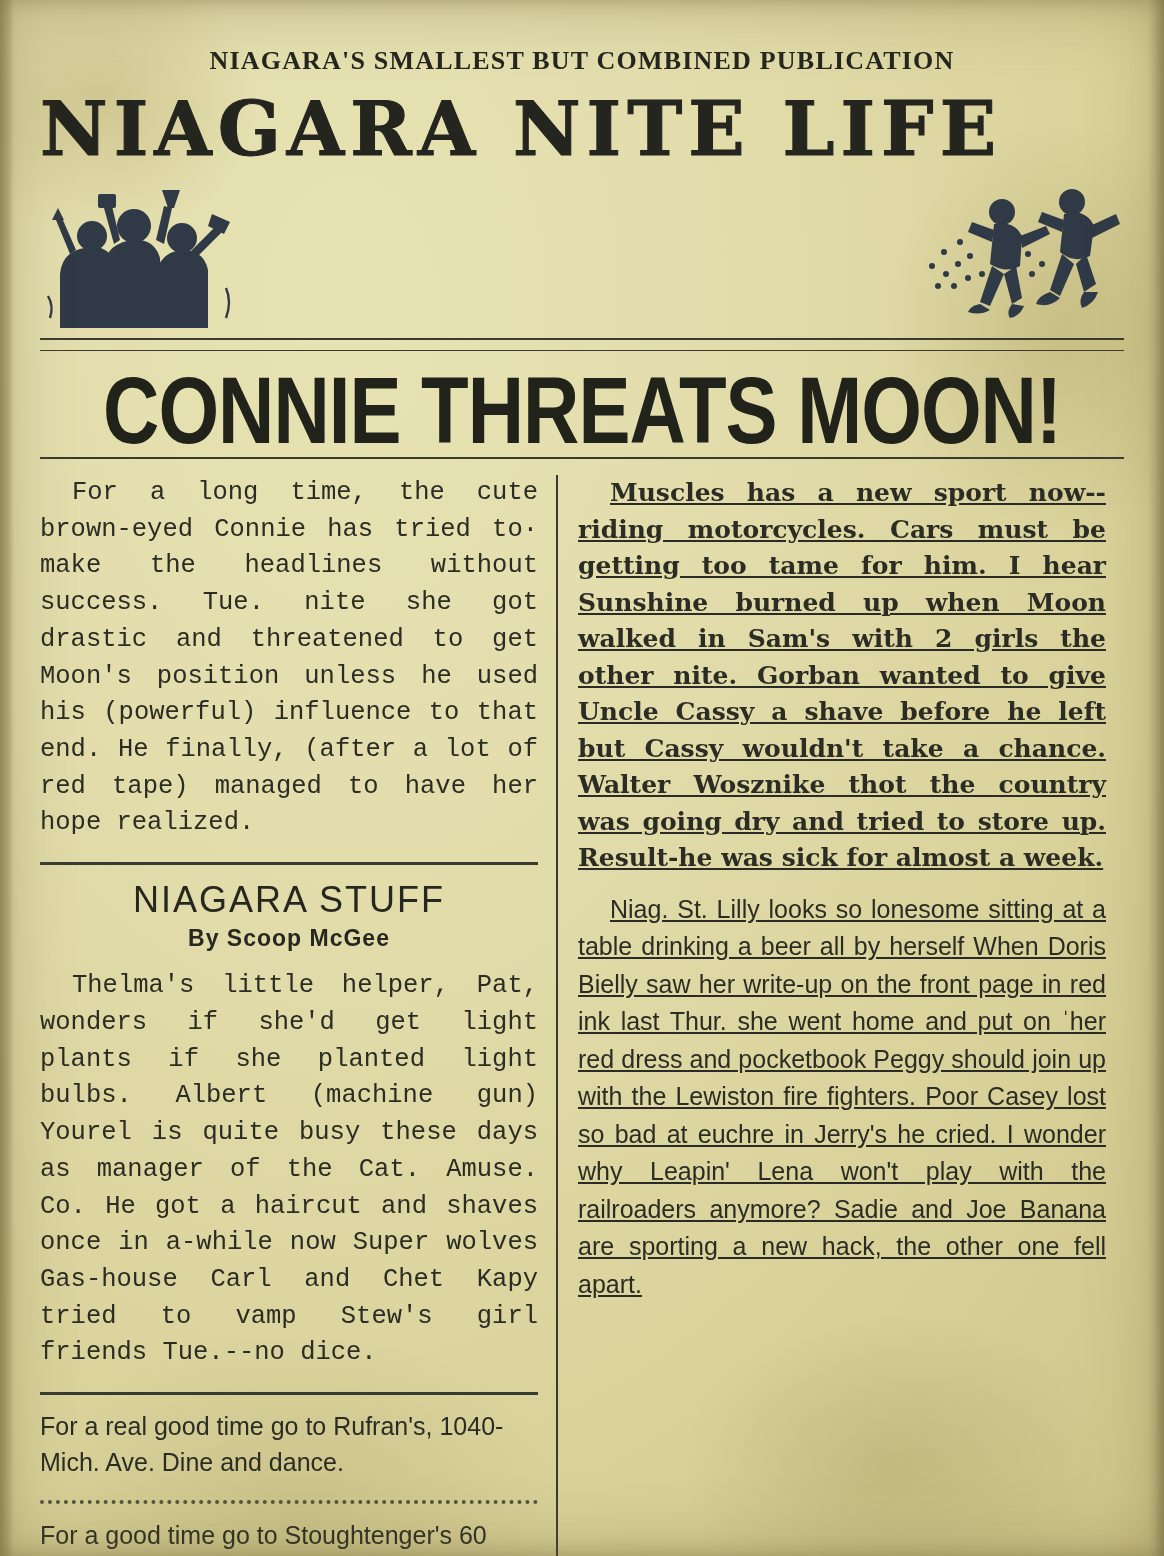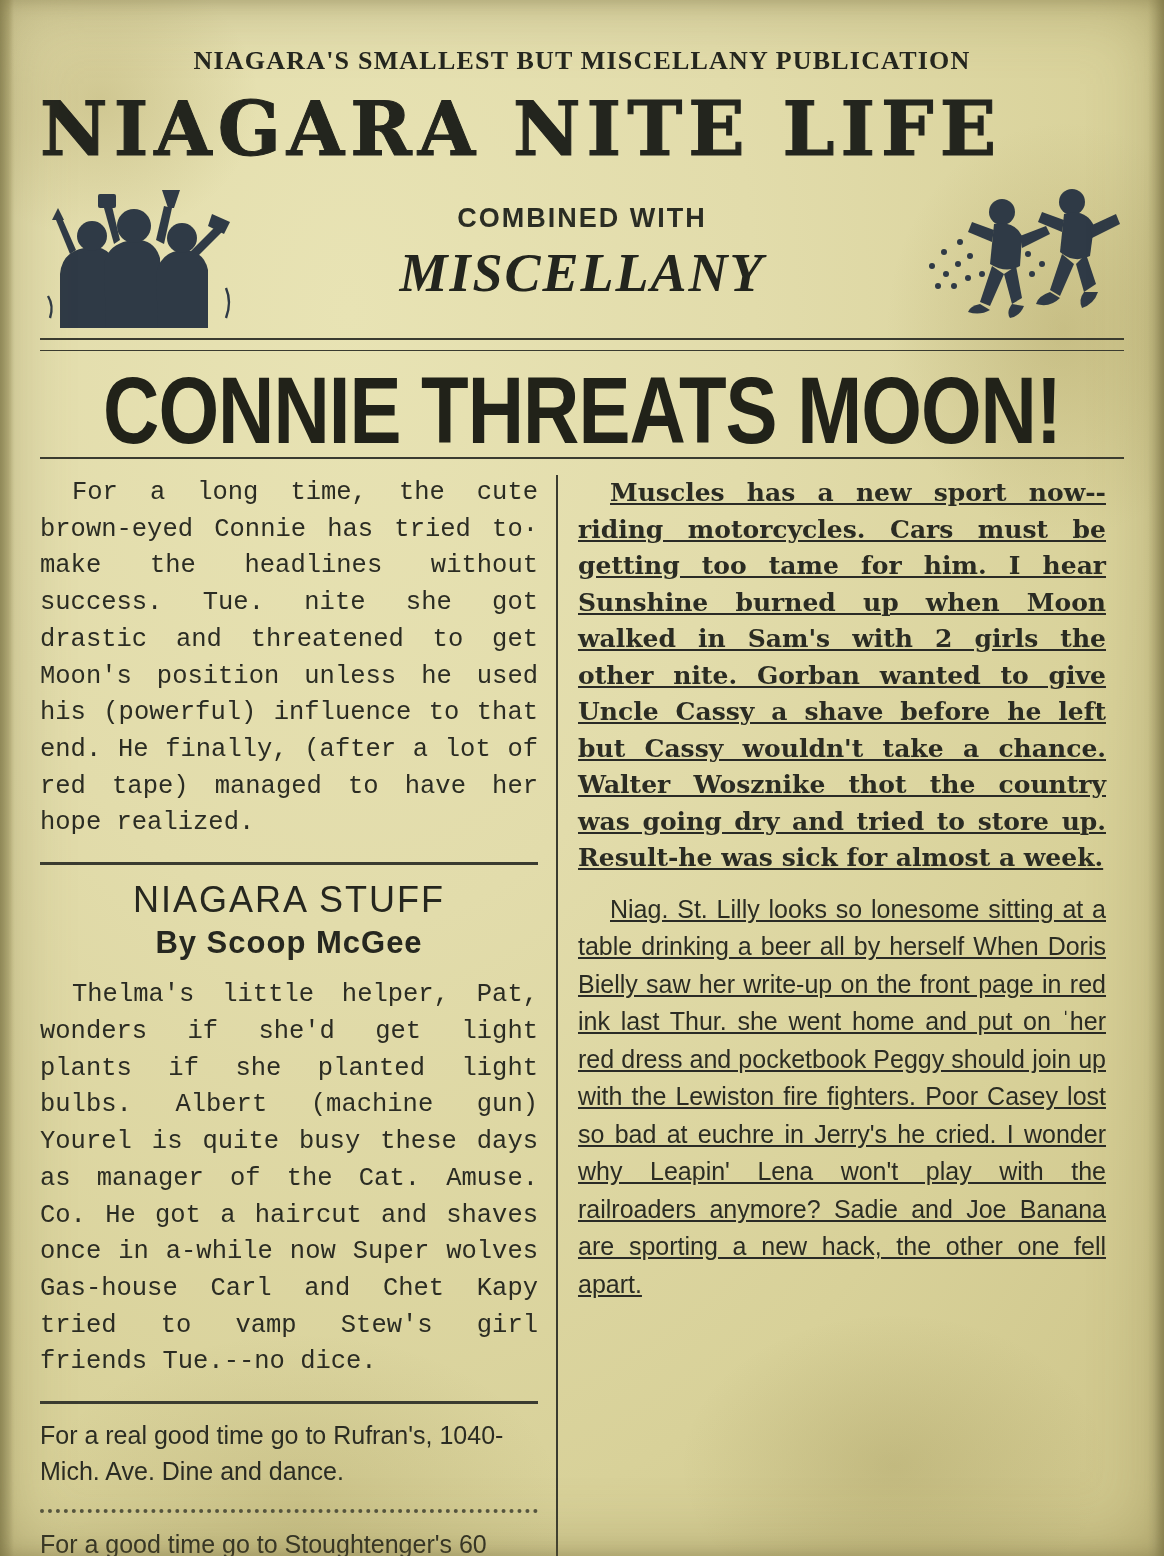--- a/index.html
+++ b/index.html
@@ -205,21 +205,21 @@
     font-family: "Liberation Sans", sans-serif;
     font-size: 36px;
     letter-spacing: 2px;
     color: #26271f;
     margin: 4px 0 4px 0;
   }
   .sec-byline {
     text-align: center;
     font-family: "Liberation Sans", sans-serif;
     font-weight: bold;
-    font-size: 31px;
+    font-size: 23px;
     letter-spacing: 1px;
     color: #26271f;
     margin-bottom: 16px;
   }
   .ad {
     font-family: "Liberation Sans", sans-serif;
     font-size: 25px;
     line-height: 1.42;
     margin: 10px 8px 10px 0;
     color: #2b2c23;
@@ -233,21 +233,21 @@
 <div class="page">
   <div class="stain s1"></div>
   <div class="stain s2"></div>
   <div class="stain s3"></div>
   <div class="stain s4"></div>
   <div class="left-strip"></div>
   <div class="right-strip"></div>
 
   <div class="content">
 
-    <div class="tagline">NIAGARA'S SMALLEST BUT MISCELLANY PUBLICATION</div>
+    <div class="tagline">NIAGARA'S SMALLEST BUT COMBINED PUBLICATION</div>
 
     <div class="masthead-title">NIAGARA NITE LIFE</div>
 
     <div class="mast-row">
 
       <div class="mast-art">
         <svg viewBox="0 0 200 150" width="200" height="150">
           <g fill="#2f3a46">
             <path d="M20 150 L20 96 Q22 74 44 70 Q60 66 70 76 L72 150 Z"></path>
             <circle cx="52" cy="58" r="15"></circle>
@@ -264,24 +264,20 @@
             <path d="M150 74 L176 48 L182 54 L156 80 Z"></path>
             <path d="M172 36 L190 44 L184 56 L168 48 Z"></path>
           </g>
           <g fill="none" stroke="#2f3a46" stroke-width="2.4">
             <path d="M8 118 Q14 128 10 140"></path>
             <path d="M186 110 Q192 124 186 140"></path>
           </g>
         </svg>
       </div>
 
-      <div class="mast-center">
-        <div class="combined">COMBINED WITH</div>
-        <div class="miscellany">MISCELLANY</div>
-      </div>
 
       <div class="mast-art">
         <svg viewBox="0 0 200 150" width="200" height="150">
           <g fill="#2f3a46">
 
             <circle cx="78" cy="34" r="13"></circle>
             <path d="M70 46 Q90 42 98 58 L96 88 Q82 96 66 86 Z"></path>
             <path d="M68 88 L56 124 L66 128 L80 96 Z"></path>
             <path d="M92 88 L98 120 L88 126 L80 96 Z"></path>
             <path d="M56 126 Q46 128 44 134 Q56 138 66 132 Z"></path>

